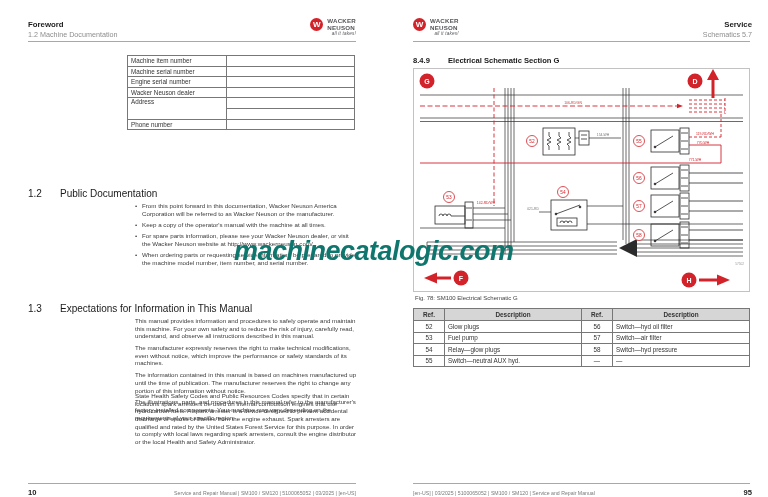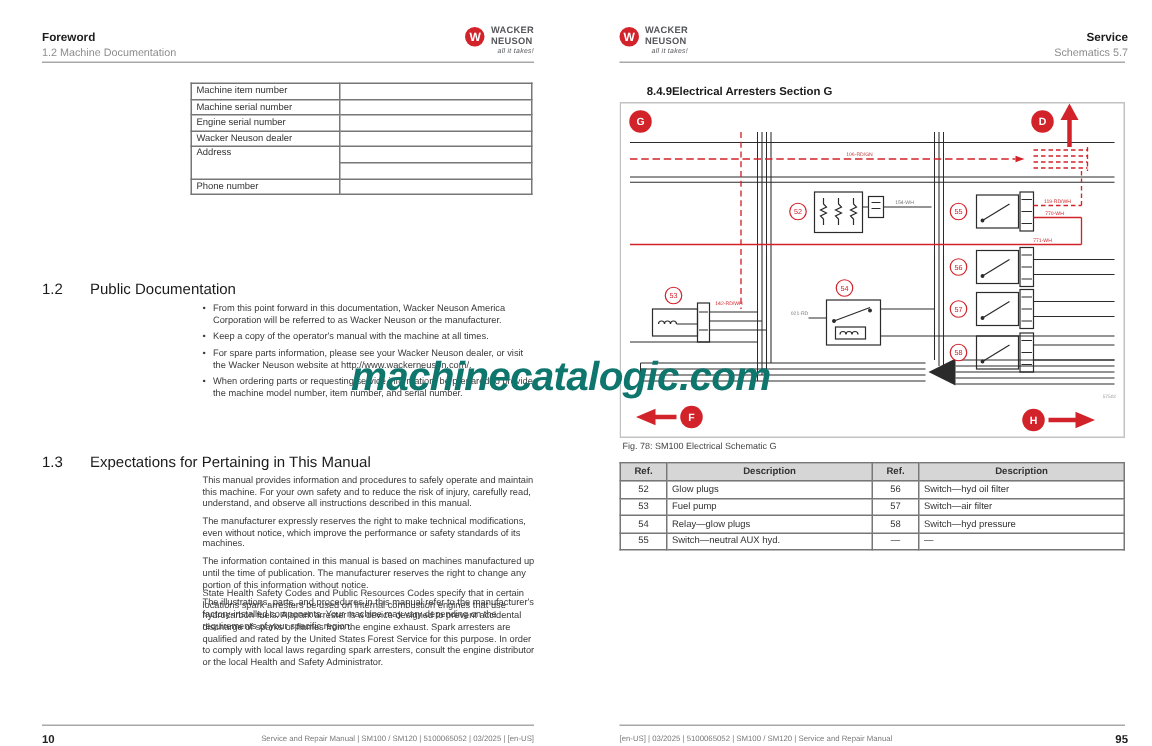--- a/index.html
+++ b/index.html
@@ -36,21 +36,21 @@
   .sec-h{display:flex;font-size:10px;font-weight:normal;color:#1a1a1a;margin-top:48px;}
   .sec-h .num{width:32px;flex:none;}
   .sec-body{margin-left:107px;width:222px;font-size:6.2px;line-height:1.24;color:#3a3a3a;margin-top:3px;}
   .sec-body p{margin:0 0 4px 0;}
   ul.bullets{list-style:none;margin:0;padding:0;}
   ul.bullets li{position:relative;padding-left:7px;margin-bottom:3.5px;}
   ul.bullets li::before{content:"•";position:absolute;left:0;top:0;}
 
   
   .sec-heading-r{position:absolute;left:29px;top:43px;display:flex;font-size:7.6px;font-weight:bold;color:#1a1a1a;}
-  .sec-heading-r .num{width:35px;flex:none;text-align:right;}
+  .sec-heading-r .num{width:35px;flex:none;}
   .figure{position:absolute;left:29px;top:55px;width:337px;height:224px;}
   .fig-caption{position:absolute;left:31px;top:282px;font-size:6px;color:#444;}
   .ref-table{position:absolute;left:29px;top:295px;width:337px;border-collapse:collapse;
              table-layout:fixed;font-size:6.3px;color:#333;}
   .ref-table th{background:#d6d6d6;border:0.7px solid #777;font-weight:bold;height:11px;font-size:6.4px;padding:0;}
   .ref-table td{border:0.7px solid #777;height:10.5px;padding:0 3px;}
   .c-ref{width:30px;text-align:center;}
 
   svg{font-family:"Liberation Sans",sans-serif;}
   .wl{font-size:3.4px;}
@@ -122,21 +122,21 @@
           <li>Keep a copy of the operator's manual with the machine at all times.</li>
           <li>For spare parts information, please see your Wacker Neuson dealer, or visit the Wacker Neuson website at http://www.wackerneuson.com/.</li>
           <li>When ordering parts or requesting service information, be prepared to provide the machine model number, item number, and serial number.</li>
         </ul>
       </div>
     </div>
 
     <div class="sec" style="top:242px">
       <div class="sec-h">
         <span class="num">1.3</span>
-        <span>Expectations for Pertaining in This Manual</span>
+        <span>Expectations for Information in This Manual</span>
       </div>
       <div class="sec-body">
         <p>This manual provides information and procedures to safely operate and maintain this machine. For your own safety and to reduce the risk of injury, carefully read, understand, and observe all instructions described in this manual.</p>
         <p>The manufacturer expressly reserves the right to make technical modifications, even without notice, which improve the performance or safety standards of its machines.</p>
         <p>The information contained in this manual is based on machines manufactured up until the time of publication. The manufacturer reserves the right to change any portion of this information without notice.</p>
         <p>The illustrations, parts, and procedures in this manual refer to the manufacturer's factory-installed components. Your machine may vary depending on the requirements of your specific region.</p>
       </div>
     </div>
 
     <div class="sec" style="top:376px">
@@ -158,21 +158,21 @@
         <div>NEUSON</div>
         <div class="logo-tagline">all it takes!</div>
       </div>
     </div>
     <div class="hdr-chapter" style="right:16px;top:7px">Service</div>
     <div class="hdr-section" style="right:16px;top:17px">Schematics 5.7</div>
     <div class="rule" style="left:29px;top:28px;width:337px"></div>
 
     <div class="sec-heading-r">
       <span class="num">8.4.9</span>
-      <span>Electrical Arresters Section G</span>
+      <span>Electrical Schematic Section G</span>
     </div>
 
     <div class="figure">
       <svg width="337" height="224" viewBox="0 0 337 224">
         <rect x="0.5" y="0.5" width="336" height="223" fill="#ffffff" stroke="#c2c2c2"></rect>
 
         <g stroke="#2b2b2b" stroke-width="0.7" fill="none">
           <path d="M7,27 H330"></path>
           <path d="M7,50 H330 M7,53.5 H330"></path>
           <path d="M92,20 V186 M95,20 V182 M98,20 V178 M101,20 V174"></path>

